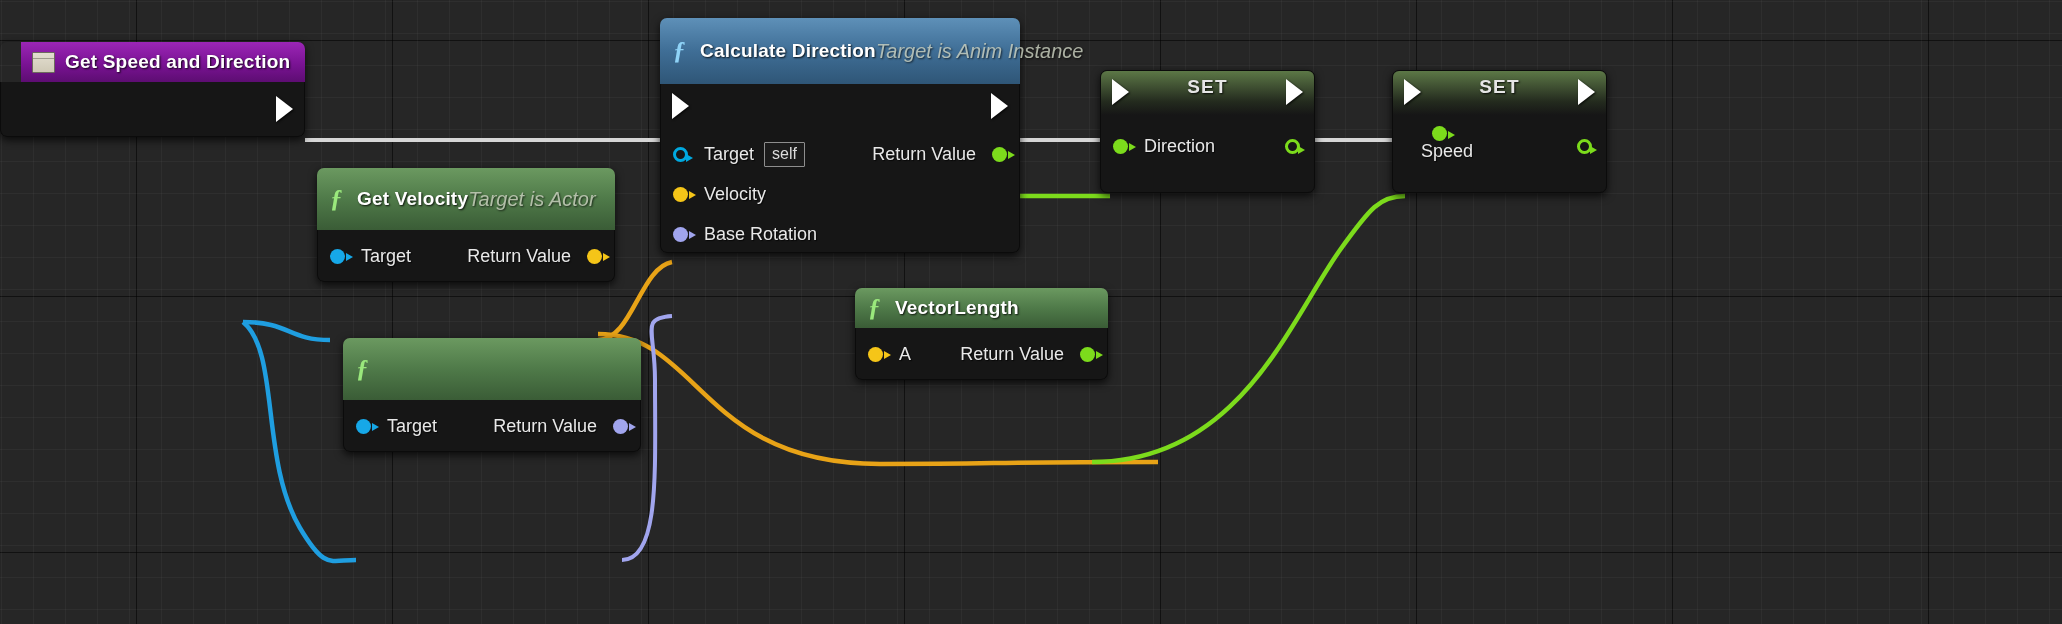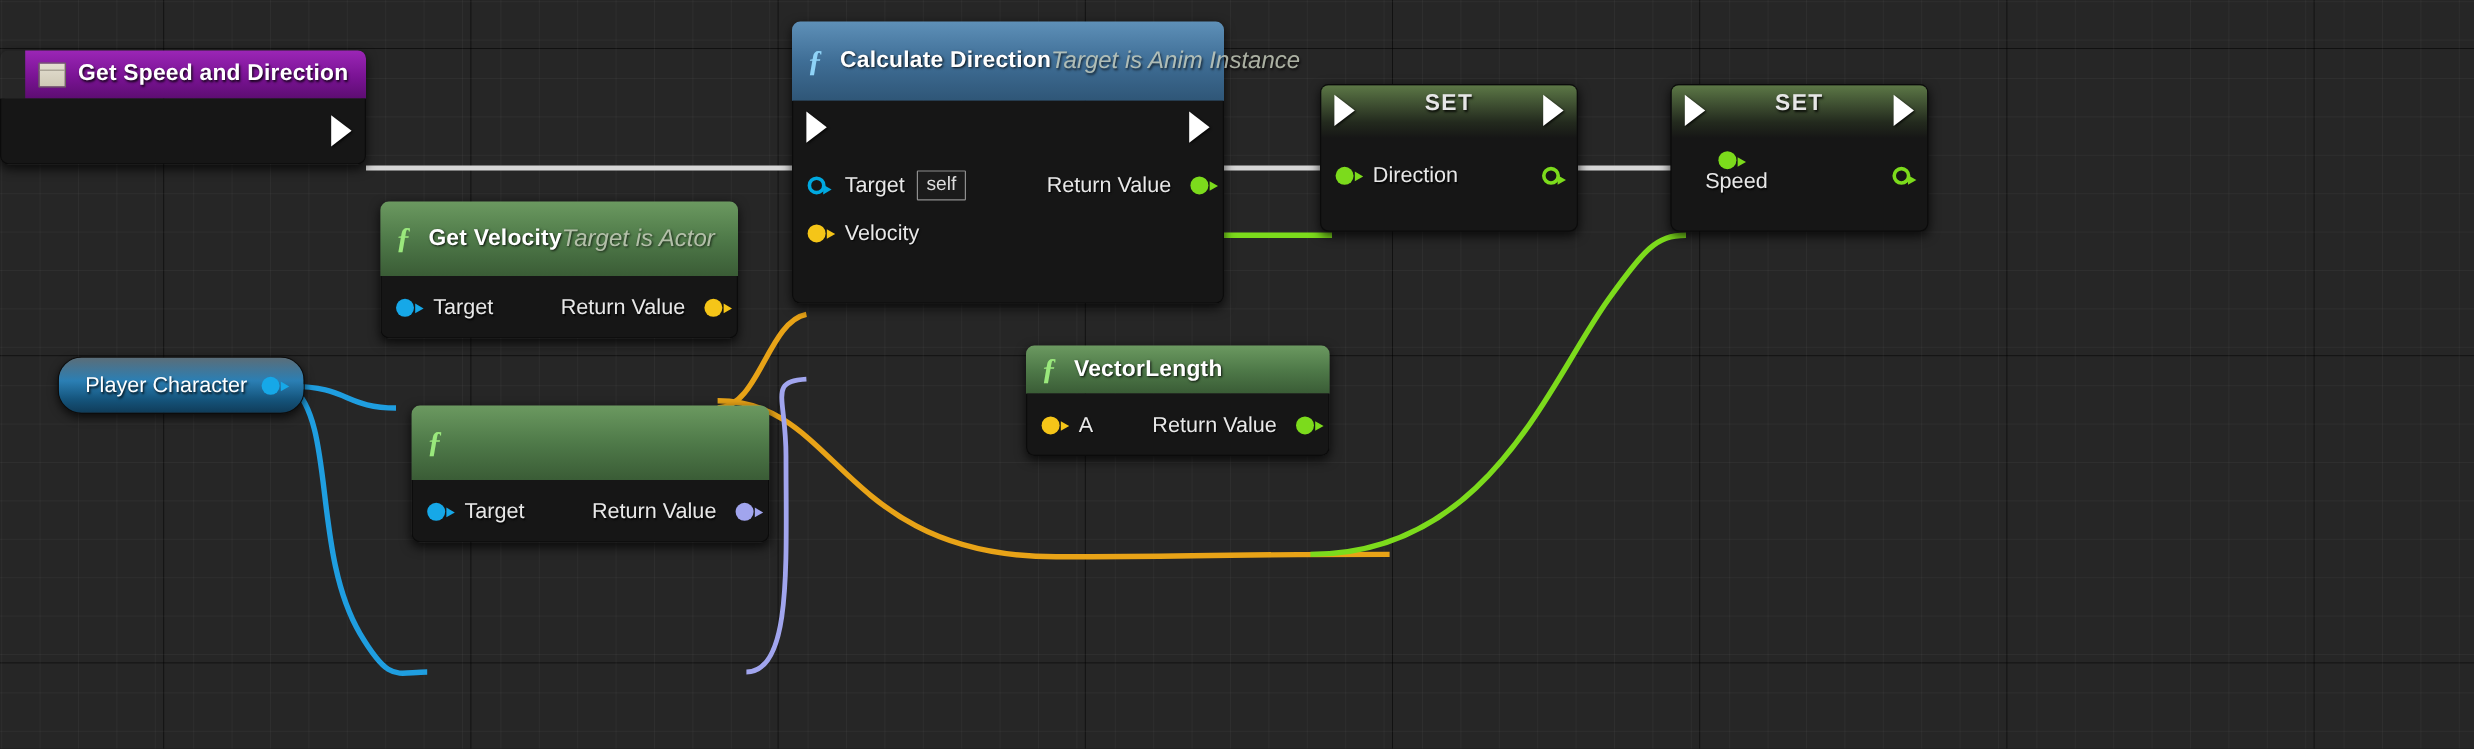--- a/index.html
+++ b/index.html
@@ -271,20 +271,24 @@
       <div class="pin-row" style="position:absolute; right:12px; top:50px;">
         <span class="pin-label" style="margin-right:16px;">Return Value</span>
         <span class="pin-dot right" style="background:#7cdb1c; color:#7cdb1c;"></span>
       </div>
 
       <div class="pin-row" style="position:absolute; left:12px; top:90px;">
         <span class="pin-dot left" style="background:#f5c518; color:#f5c518;"></span>
         <span class="pin-label" style="margin-left:16px;">Velocity</span>
       </div>
 
+      <div class="pin-row" style="position:absolute; left:12px; top:130px;">
+        <span class="pin-dot left" style="background:#a1a5ee; color:#a1a5ee;"></span>
+        <span class="pin-label" style="margin-left:16px;">Base Rotation</span>
+      </div>
     </div>
   </div>
 
   <div class="node" id="n-getvel" style="left:317px; top:168px; width:298px;">
     <div class="node-title" style="background:linear-gradient(180deg,#6b9960 0%, #4f7a49 50%, #3a5c36 100%); height:62px;">
       <span class="f-icon">
         <svg width="20" height="26" viewBox="0 0 20 26">
           <text x="2" y="21" font-family="Liberation Serif, serif" font-size="25" font-style="italic" font-weight="bold" fill="#9ae87c">ƒ</text>
         </svg>
       </span>
@@ -385,20 +389,14 @@
       <div class="pin-row" style="position:absolute; left:12px; top:11px;flex-direction:column;">
         <span class="pin-dot left" style="background:#7cdb1c; color:#7cdb1c;"></span>
         <span class="pin-label" style="margin-left:16px;">Speed</span>
       </div>
       <div class="pin-row" style="position:absolute; right:14px; top:11px;">
         <span class="pin-dot hollow right" style="color:#7cdb1c;"></span>
       </div>
     </div>
   </div>
 
-  <div class="capsule" style="left:48px; top:297px; width:206px; height:48px;
-              background:linear-gradient(180deg,#5b6d78 0%, #2b7fb4 42%, #15557d 75%, #103c59 100%);
-              border:1px solid #0c0c0c;">
-    <span class="cap-label">Player Character</span>
-    <span class="pin-dot right" style="background:#16a8e8; color:#16a8e8;"></span>
-  </div>
 
 </div>
 
 </body></html>

